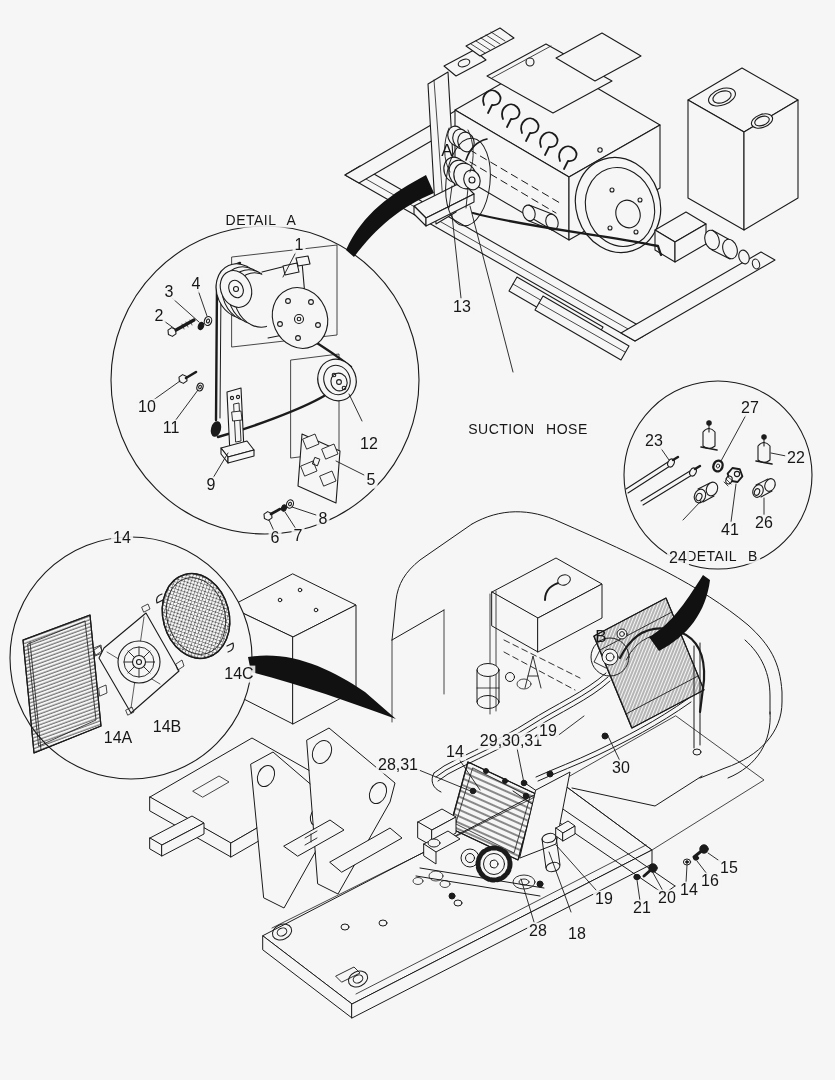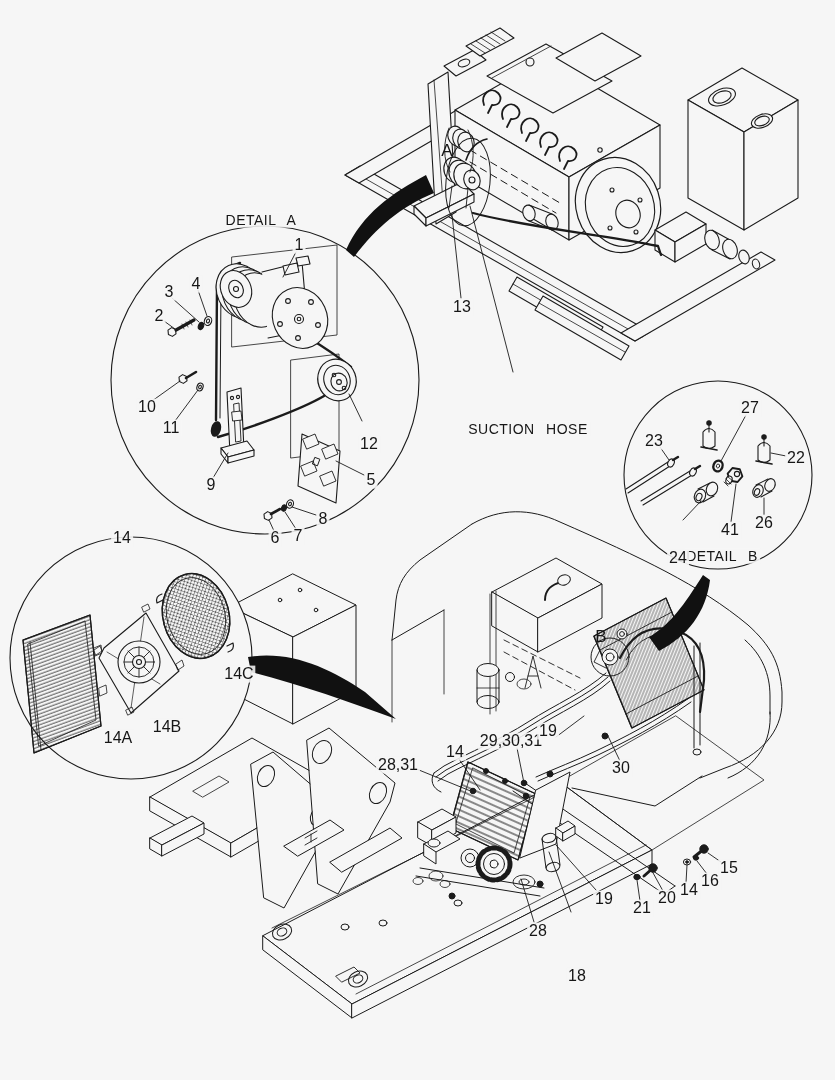--- a/index.html
+++ b/index.html
@@ -537,21 +537,21 @@
   <div class="lbl" style="left:118px;top:738px;">14A</div>
   <div class="lbl" style="left:167px;top:727px;">14B</div>
   <div class="lbl" style="left:212px;top:674px;margin-left:27px;">14C</div>
 
   <div class="lbl" style="left:455px;top:752px;">14</div>
   <div class="lbl" style="left:398px;top:765px;">28,31</div>
   <div class="lbl" style="left:511px;top:741px;">29,30,31</div>
   <div class="lbl" style="left:548px;top:731px;">19</div>
   <div class="lbl" style="left:621px;top:768px;">30</div>
   <div class="lbl" style="left:604px;top:899px;">19</div>
-  <div class="lbl" style="left:577px;top:976px;">18</div>
+  <div class="lbl" style="left:577px;top:934px;">18</div>
   <div class="lbl" style="left:538px;top:931px;">28</div>
   <div class="lbl" style="left:642px;top:908px;">21</div>
   <div class="lbl" style="left:667px;top:898px;">20</div>
   <div class="lbl" style="left:689px;top:890px;">14</div>
   <div class="lbl" style="left:710px;top:881px;">16</div>
   <div class="lbl" style="left:729px;top:868px;">15</div>
 
 </div>
 
 </body></html>

